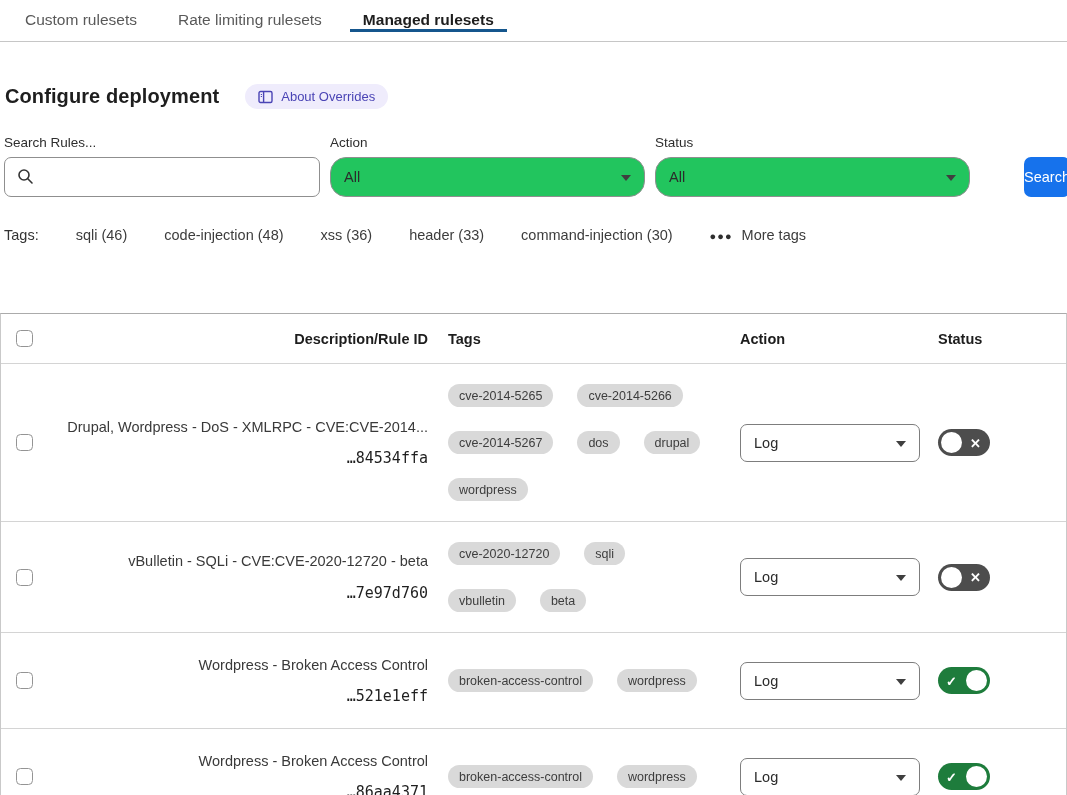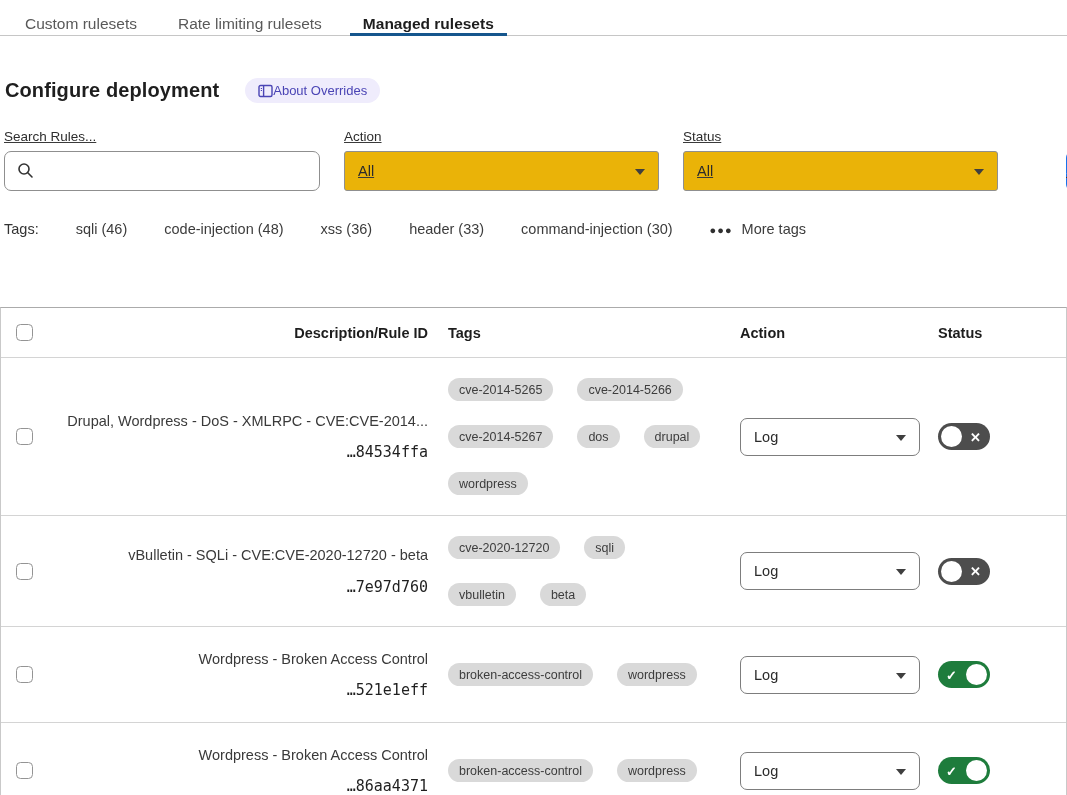--- a/index.html
+++ b/index.html
@@ -1,45 +1,45 @@
 <!DOCTYPE html>
 <html style="--accent: #1672ec; --tab-underline: #15568d; --badge-bg: #efecfc; --badge-text: #4a44b5; --toggle-on: #1e7c3c; --toggle-off: #4d4d4d; --tag-bg: #d9d9d9;"><head>
 <meta charset="utf-8">
 <style>
   * { margin:0; padding:0; box-sizing:border-box; }
   html,body { width:1067px; height:795px; overflow:hidden; background:#fff;
     font-family:"Liberation Sans", sans-serif; color:#3a3a3a; }
 
   
-  .tabbar { display:flex; align-items:flex-end; padding-left:12px; gap:15px;
-    height:36px; border-bottom:1px solid #c6c6c6; }
+  .tabbar { display:flex; align-items:center; padding-left:12px; gap:15px;
+    height:42px; border-bottom:1px solid #c6c6c6; }
   .tab { display:flex; align-items:center; padding:0 13px; font-size:15.5px;
     color:#595959; cursor:pointer; border-bottom:3px solid transparent; margin-bottom:-1px; }
   .tab.active { color:#1d1d1d; font-weight:700;
     border-bottom-color:var(--tab-underline,#15568d); }
 
   
   .heading-row { display:flex; align-items:center; gap:26px; margin:42px 0 0 5px; }
   .page-title { font-size:20px; font-weight:700; color:#1e1e1e; letter-spacing:.1px; }
-  .about-badge { display:inline-flex; align-items:center; gap:0;
+  .about-badge { display:inline-flex; align-items:center; gap:8px;
     background:var(--badge-bg,#efecfc); color:var(--badge-text,#4a44b5);
     font-size:13px; padding:5px 13px; border-radius:14px; cursor:pointer; }
   .about-badge svg { display:block; }
 
   
-  .filters { display:flex; gap:24px; margin:26px 0 0 4px; align-items:flex-end;text-decoration:underline; }
+  .filters { display:flex; gap:10px; margin:26px 0 0 4px; align-items:flex-end; }
   .field { display:flex; flex-direction:column; gap:7px; }
   .field-label { font-size:13.5px; color:#2e2e2e; }
   .search-box { position:relative; width:316px; height:40px; }
   .search-box input { width:100%; height:100%; border:1px solid #8f8f8f; border-radius:7px;
     padding:0 12px 0 38px; font-size:14.5px; font-family:"Liberation Sans",sans-serif;
     color:#333; outline:none; }
   .search-icon { position:absolute; left:13px; top:11px; }
   .select { position:relative; width:315px; height:40px; border:1px solid #8f8f8f;
-    border-radius:3px; background:#eab308; display:flex; align-items:center;
+    border-radius:16px; background:#22c55e; display:flex; align-items:center;
     padding:0 30px 0 13px; font-size:14.5px; color:#2b2b2b; cursor:pointer; }
   .chevron { position:absolute; right:13px; top:50%; margin-top:-2px; width:0; height:0;
     border-left:5px solid transparent; border-right:5px solid transparent;
     border-top:6px solid #3f3f3f; }
   .search-btn { width:84px; height:40px; background:var(--accent,#1672ec); color:#fff;
     border:none; border-radius:7px; font-size:14.5px; cursor:pointer;
     font-family:"Liberation Sans",sans-serif;margin-left:44px; }
 
   
   .tags-bar { display:flex; align-items:center; gap:37px; margin:30px 0 0 4px;

